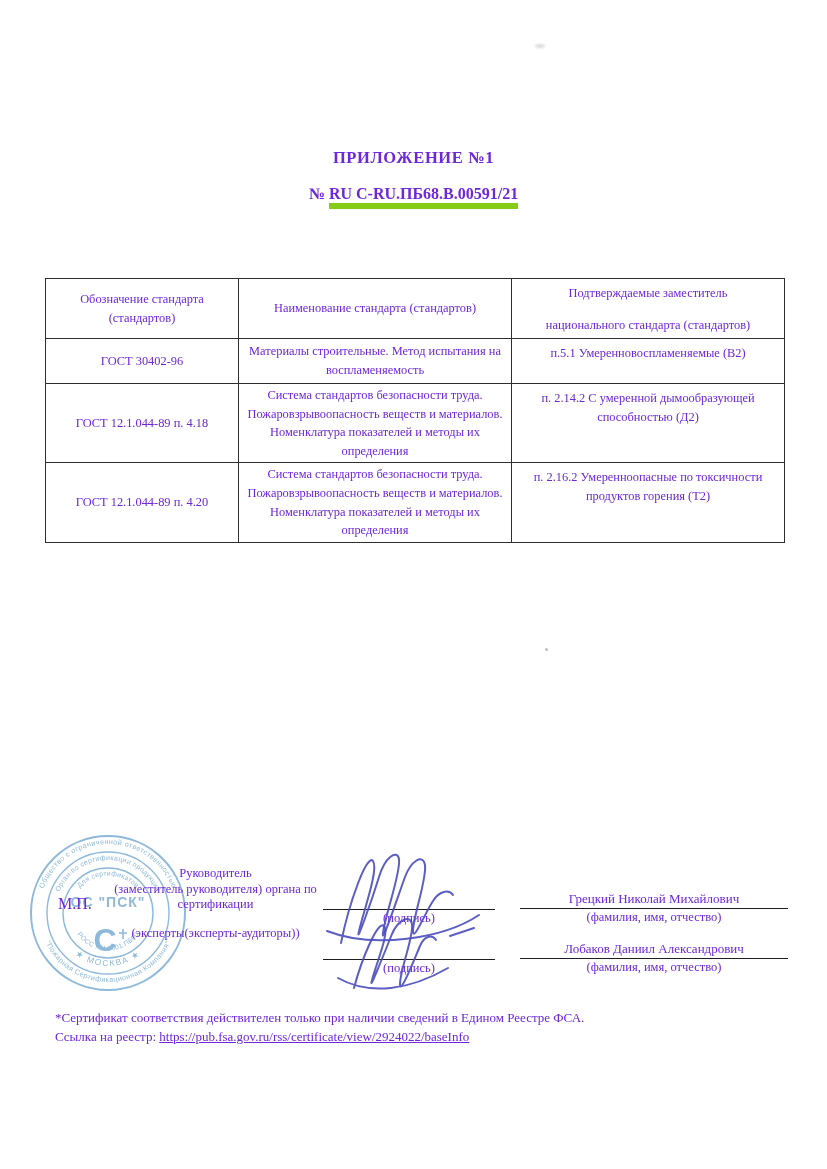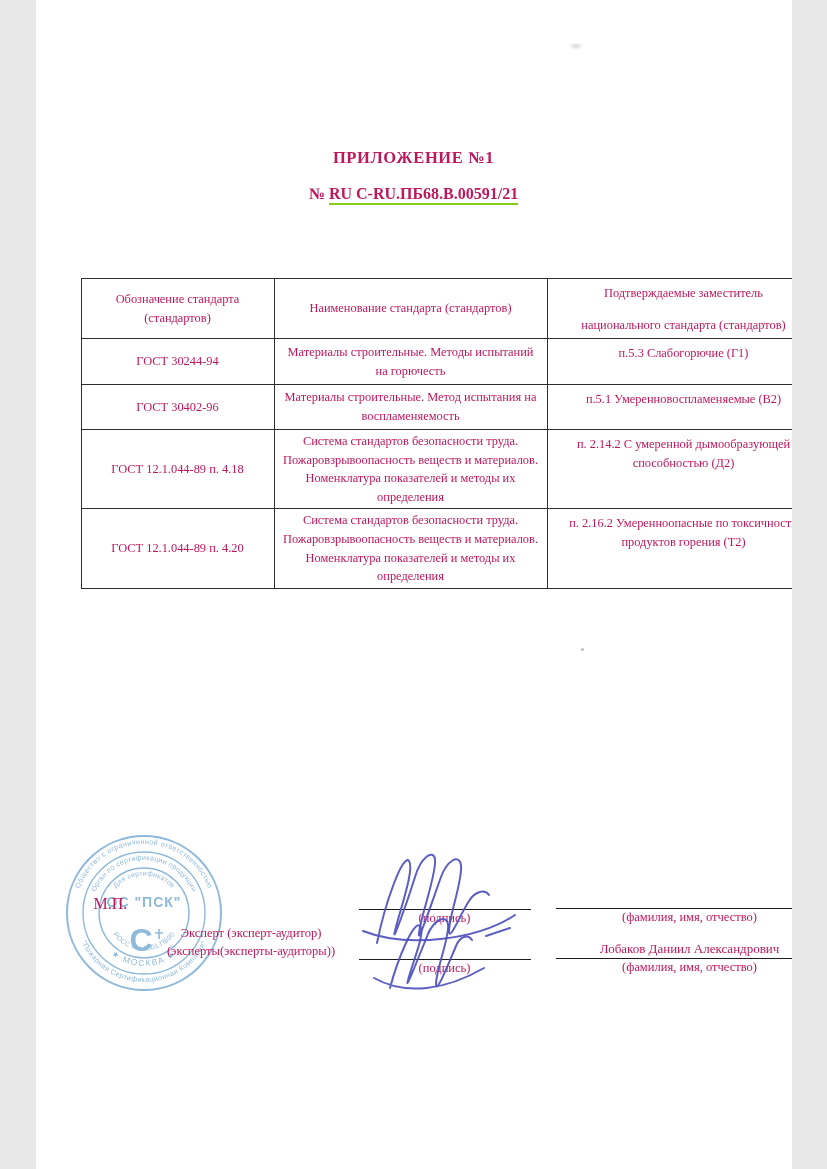--- a/index.html
+++ b/index.html
@@ -1,30 +1,30 @@
 <!DOCTYPE html>
 <html><head>
 <meta charset="utf-8">
 <style>
   html,body{margin:0;padding:0;background:#e8e8e8;}
   .page{
     position:relative;
-    width:756px;height:1169px;
+    width:827px;height:1169px;
     margin:0 auto;
     background:#ffffff;
     font-family:"Liberation Serif", serif;
-    color:#be185d;
+    color:#6d28d9;
     overflow:hidden;
   }
   
   .doc-header{position:absolute;left:0;top:148px;width:100%;text-align:center;}
   .h-line1{font-size:16.5px;font-weight:bold;letter-spacing:.6px;}
   .h-line2{font-size:17.5px;font-weight:bold;letter-spacing:.6px;margin-top:20px;}
   .h-line3{font-size:16px;font-weight:bold;margin-top:17px;}
-  .h-line3 .num{border-bottom:2px solid #84cc16;padding-bottom:1px;}
+  .h-line3 .num{border-bottom:6px solid #84cc16;padding-bottom:1px;}
   .h-sub{font-size:10.5px;margin-top:21px;letter-spacing:.3px;}
   
   table.std{
     position:absolute;left:45px;top:278px;width:739px;
     border-collapse:collapse;table-layout:fixed;
     font-size:12.4px;line-height:1.5;border-radius:12px;
   }
   table.std td,table.std th{
     border:1px solid #2e2e2e;
     text-align:center;font-weight:normal;
@@ -84,25 +84,20 @@
       </colgroup>
     <tbody>
         <tr class="hrow">
       <th class="va-m">Обозначение стандарта (стандартов)</th>
       <th class="va-m">Наименование стандарта (стандартов)</th>
       <th class="va-t">
         <span class="hdr-gap">Подтверждаемые заместитель</span>
         <span>национального стандарта (стандартов)</span>
       </th>
     </tr>
-    <tr class="r0">
-      <td class="va-m">ГОСТ 30244-94</td>
-      <td class="va-m">Материалы строительные. Методы испытаний на горючесть</td>
-      <td class="va-t">п.5.3 Слабогорючие (Г1)</td>
-    </tr>
     <tr class="r1">
       <td class="va-m">ГОСТ 30402-96</td>
       <td class="va-m">Материалы строительные. Метод испытания на воспламеняемость</td>
       <td class="va-t">п.5.1 Умеренновоспламеняемые (В2)</td>
     </tr>
     <tr class="r2">
       <td class="va-m">ГОСТ 12.1.044-89 п. 4.18</td>
       <td class="va-m">Система стандартов безопасности труда. Пожаровзрывоопасность веществ и материалов. Номенклатура показателей и методы их определения</td>
       <td class="va-t">п. 2.14.2 С умеренной дымообразующей способностью (Д2)</td>
     </tr>
@@ -136,31 +131,36 @@
       <text font-size="6.8" letter-spacing="0.3"><textPath href="#arcInTop" startOffset="50%" text-anchor="middle">Для сертификатов</textPath></text>
       <text font-size="6.8" letter-spacing="0.3"><textPath href="#arcInBot" startOffset="50%" text-anchor="middle">РОСС RU.0001.ПБ90</textPath></text>
       <text x="80" y="74" font-size="14" font-weight="bold" letter-spacing="1" text-anchor="middle">ОС "ПСК"</text>
       <text x="77" y="118" font-size="32" font-weight="bold" text-anchor="middle">С</text>
     </g>
     <path d="M95,96 v10 M91,100 h8" stroke="#7fb0d6" stroke-width="1.6" fill="none"></path>
   </svg>
 
   <div class="mp">М.П.</div>
 
+  <div class="role1">
+    <span style="display:block">Руководитель</span>
+    <span style="display:block">(заместитель руководителя) органа по</span>
+    <span style="display:block">сертификации</span>
+  </div>
 
   <div class="role2">
-    <span style="display:block">Эксперт (эксперт-аудитор)</span>
     <span style="display:block">(эксперты(эксперты-аудиторы))</span>
   </div>
 
   <div class="sigline s1"></div>
   <div class="sigcap c1">(подпись)</div>
   <div class="sigline s2"></div>
   <div class="sigcap c2">(подпись)</div>
 
+  <div class="nameblock n1">Грецкий Николай Михайлович</div>
   <div class="nameline nl1"></div>
   <div class="nameblock nc1 fio">(фамилия, имя, отчество)</div>
 
   <div class="nameblock n2">Лобаков Даниил Александрович</div>
   <div class="nameline nl2"></div>
   <div class="nameblock nc2 fio">(фамилия, имя, отчество)</div>
 
   <svg class="ink k1" width="180" height="110" viewBox="0 0 180 110">
     <g fill="none" stroke="#4b4dbe" stroke-width="2" stroke-linecap="round" opacity="0.9">
       <path d="M 28,100 C 36,60 54,10 60,18 C 66,26 50,70 46,88 C 42,104 58,60 66,34 C 72,14 84,6 86,16 C 88,30 72,72 70,90 C 68,104 84,56 92,34 C 98,18 110,10 112,22 C 114,36 100,74 100,88 C 100,100 112,70 120,58 C 126,48 136,46 140,52"></path>
@@ -168,17 +168,21 @@
     </g>
   </svg>
   <svg class="ink k2" width="150" height="95" viewBox="0 0 150 95">
     <g fill="none" stroke="#4b4dbe" stroke-width="2" stroke-linecap="round" opacity="0.9">
       <path d="M 24,86 C 32,56 48,18 54,24 C 60,30 46,62 42,78 C 38,92 54,52 62,32 C 68,18 80,12 82,22 C 84,34 70,68 70,82 C 70,94 84,58 90,44 C 94,34 102,32 106,38"></path>
       <path d="M 8,76 C 40,94 80,88 118,66"></path>
       <path d="M 120,34 L 144,26"></path>
     </g>
   </svg>
 
+  <div class="footnote">
+    <div>*Сертификат соответствия действителен только при наличии сведений в Едином Реестре ФСА.</div>
+    <div><span>Ссылка на реестр: </span><span class="reg-link">https://pub.fsa.gov.ru/rss/certificate/view/2924022/baseInfo</span></div>
+  </div>
 
   <div class="speck sp1"></div>
   <div class="speck sp2"></div>
 
 </div>
 
 </body></html>

